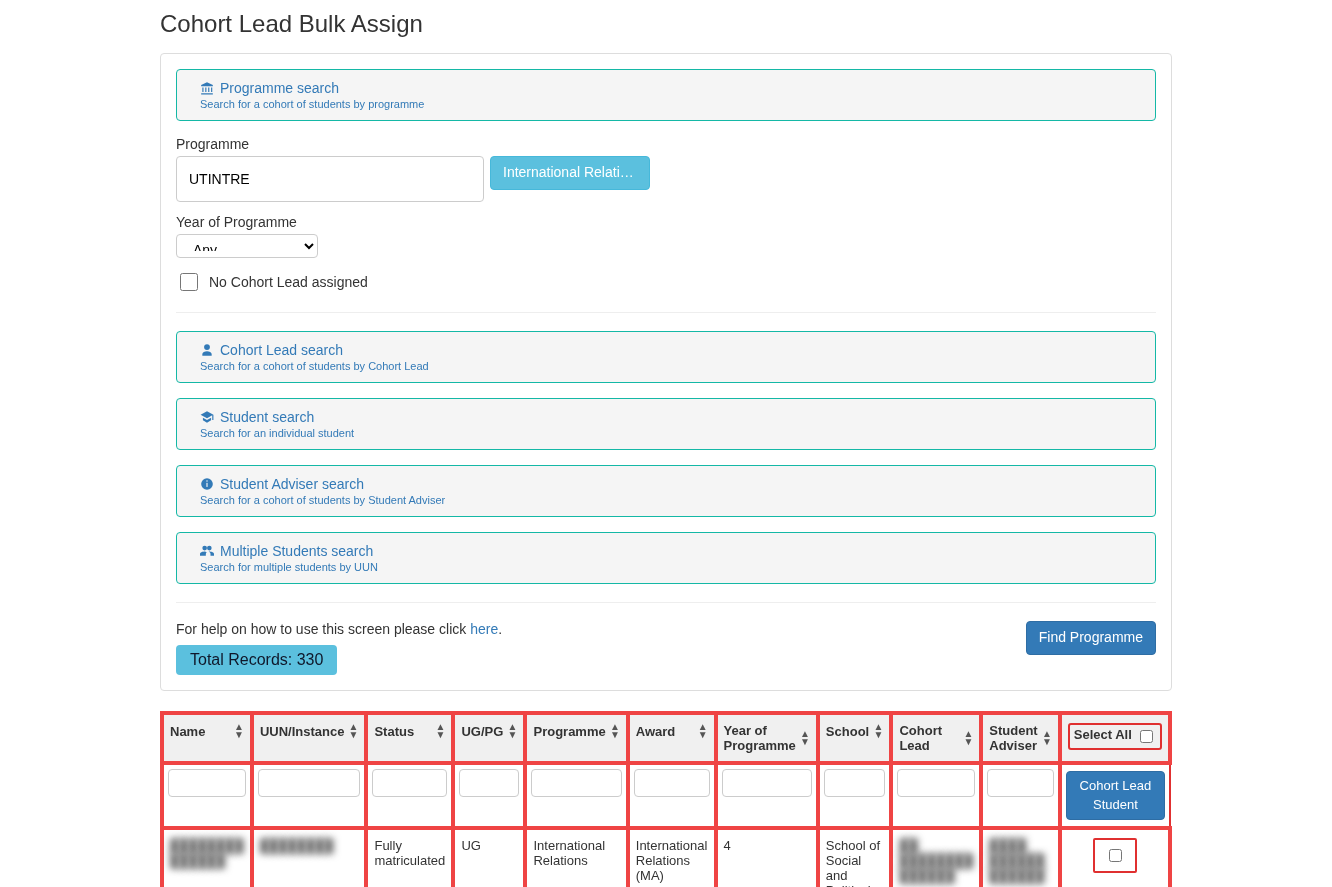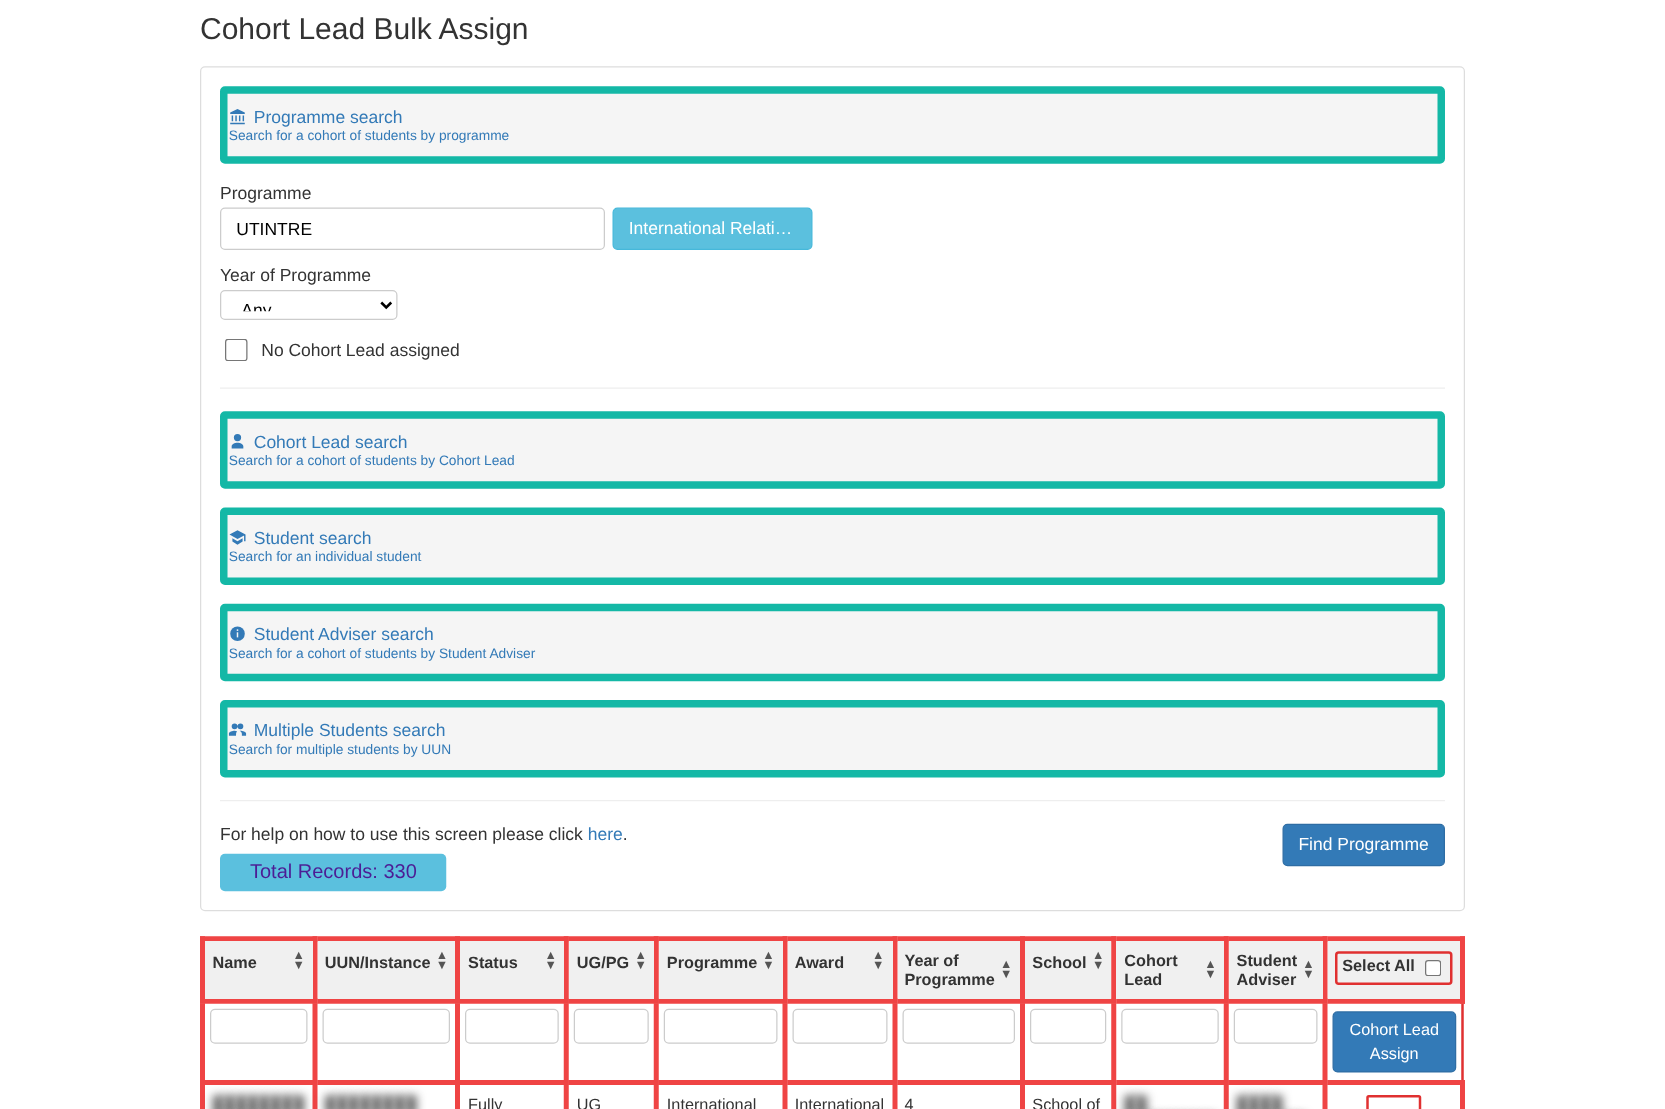--- a/index.html
+++ b/index.html
@@ -21,23 +21,23 @@
     margin: 10px 0 15px 0;
     color: #333;
   }
   .main-panel {
     border: 1px solid #ddd;
     border-radius: 4px;
     padding: 15px;
   }
   .search-panel {
     background: #f5f5f5;
-    border: 6px solid #14b8a6;
-    border-radius: 4px;
-    padding: 10px 1px;
+    border: 1px solid #14b8a6;
+    border-radius: 4px;
+    padding: 10px 23px;
     margin-bottom: 15px;
   }
   .search-panel-title {
     color: #337ab7;
     font-size: 14px;
     margin: 0 0 2px 0;
     display: flex;
     align-items: center;
     gap: 6px;
   }
@@ -48,21 +48,21 @@
   }
   .form-group { margin-bottom: 12px; }
   .form-label {
     display: block;
     margin-bottom: 4px;
     color: #333;
     font-size: 14px;
   }
   .form-row { display: flex; gap: 6px; align-items: flex-start; }
   .form-control {
-    height: 34px;
+    height: 46px;
     padding: 6px 12px;
     font-size: 14px;
     border: 1px solid #ccc;
     border-radius: 4px;
     background: #fff;
   }
   select.form-control { height: 24px; padding-right: 28px; }
   .btn {
     display: inline-block;
     padding: 6px 12px;
@@ -101,22 +101,22 @@
     display: flex;
     justify-content: space-between;
     align-items: flex-start;
     gap: 10px;
   }
   .help-text { font-size: 14px; color: #333; }
   .help-text a { color: #337ab7; text-decoration: none; }
   .badge-total {
     display: inline-block;
     background: #5bc0de;
-    color: #4c1d95;
-    padding: 6px 24px;
+    color: #0f172a;
+    padding: 6px 14px;
     border-radius: 4px;
     font-size: 16px;
     margin-top: 8px;
   }
   
   .results-table {
     width: 100%;
     border-collapse: collapse;
     margin-top: 20px;
     font-size: 13px;
@@ -352,21 +352,21 @@
         <td><input class="form-control" type="text" style=""></td>
         <td><input class="form-control" type="text" style=""></td>
         <td><input class="form-control" type="text" style=""></td>
         <td><input class="form-control" type="text" style=""></td>
         <td><input class="form-control" type="text" style=""></td>
         <td><input class="form-control" type="text" style=""></td>
         <td><input class="form-control" type="text" style=""></td>
         <td><input class="form-control" type="text" style=""></td>
         <td><input class="form-control" type="text" style=""></td>
         <td class="highlight-red-cell" style="text-align:center; padding:6px 4px;">
-          <button class="btn btn-primary" style="font-size:13px; padding:5px 8px;">Cohort Lead Assign</button>
+          <button class="btn btn-primary" style="font-size:13px; padding:5px 8px;">Cohort Lead Student</button>
         </td>
       </tr>
     </thead>
     <tbody id="table-body">
     <tr>
           <td><span class="redacted">████████ ██████</span></td>
           <td><span class="redacted">████████</span></td>
           <td><span>Fully matriculated</span></td>
           <td><span>UG</span></td>
           <td><span>International Relations</span></td>

